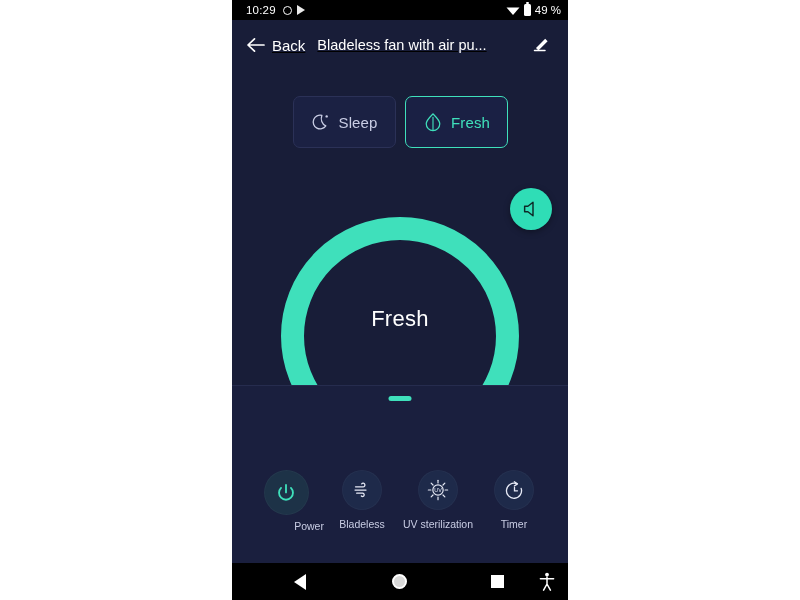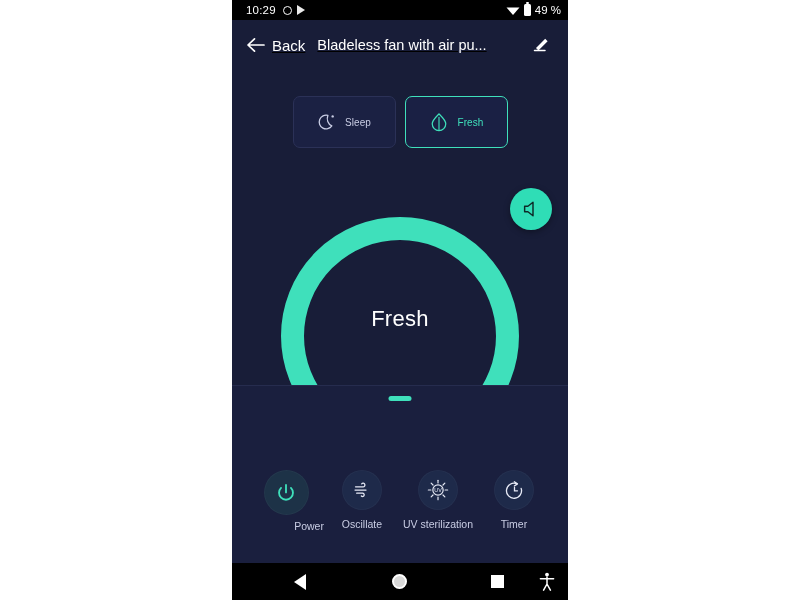--- a/index.html
+++ b/index.html
@@ -94,21 +94,21 @@
   .mode-btn {
     width: 103px; height: 52px;
     border-radius: 7px;
     border: 1px solid #2b3157;
     background: #1b2143;
     display: flex; align-items: center; justify-content: center;
     gap: 7px;
     box-sizing: border-box;
   }
   .mode-btn .mlabel {
-    font-size: 10px;
+    font-size: 15px;
     color: #c9cde4;
     letter-spacing: 0.1px;
   }
   .mode-btn.active {
     border: 1.4px solid #3fe0bb;
     background: #1a2044;
   }
   .mode-btn.active .mlabel { color: #3fe0bb; }
 
   
@@ -288,21 +288,21 @@
       <div class="ctrl">
         <div class="bubble">
           <svg width="20" height="20" viewBox="0 0 24 24">
             <g stroke="#e7eaf6" stroke-width="1.5" stroke-linecap="round" fill="none">
               <path d="M4.2 8.2 H13.2 A2.2 2.2 0 1 0 11.6 4.6"></path>
               <path d="M3.6 12.0 H16.8"></path>
               <path d="M5.6 15.8 H12.6 A2.0 2.0 0 1 1 11.2 19.2"></path>
             </g>
           </svg>
         </div>
-        <span class="clabel">Oscillate</span>
+        <span class="clabel">Bladeless</span>
       </div>
 
       <div class="ctrl">
         <div class="bubble">
           <svg width="22" height="22" viewBox="0 0 26 26">
             <g stroke="#e7eaf6" stroke-width="1.4" stroke-linecap="round" fill="none">
               <path d="M13 1.6 V4.6"></path>
                 <path d="M13 21.4 V24.4"></path>
               <path d="M1.6 13 H4.6"></path>
                 <path d="M21.4 13 H24.4"></path>

